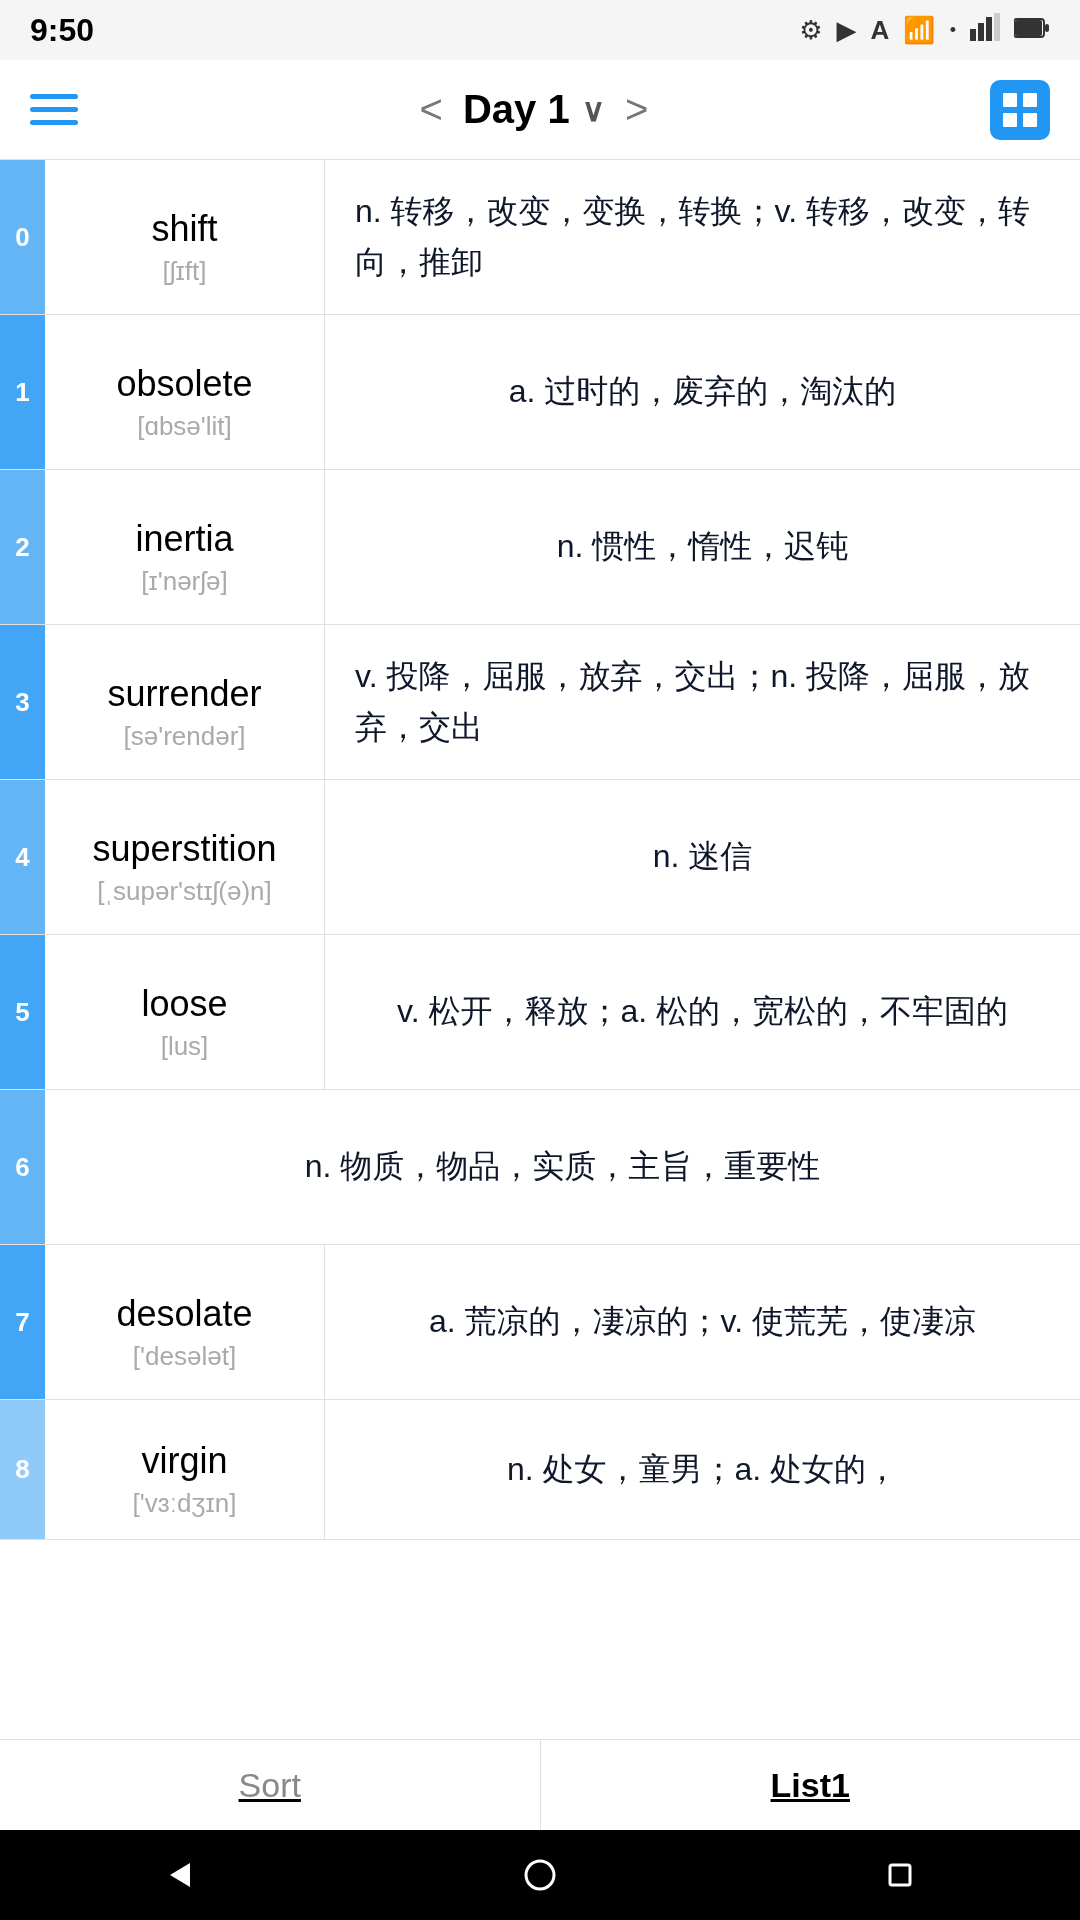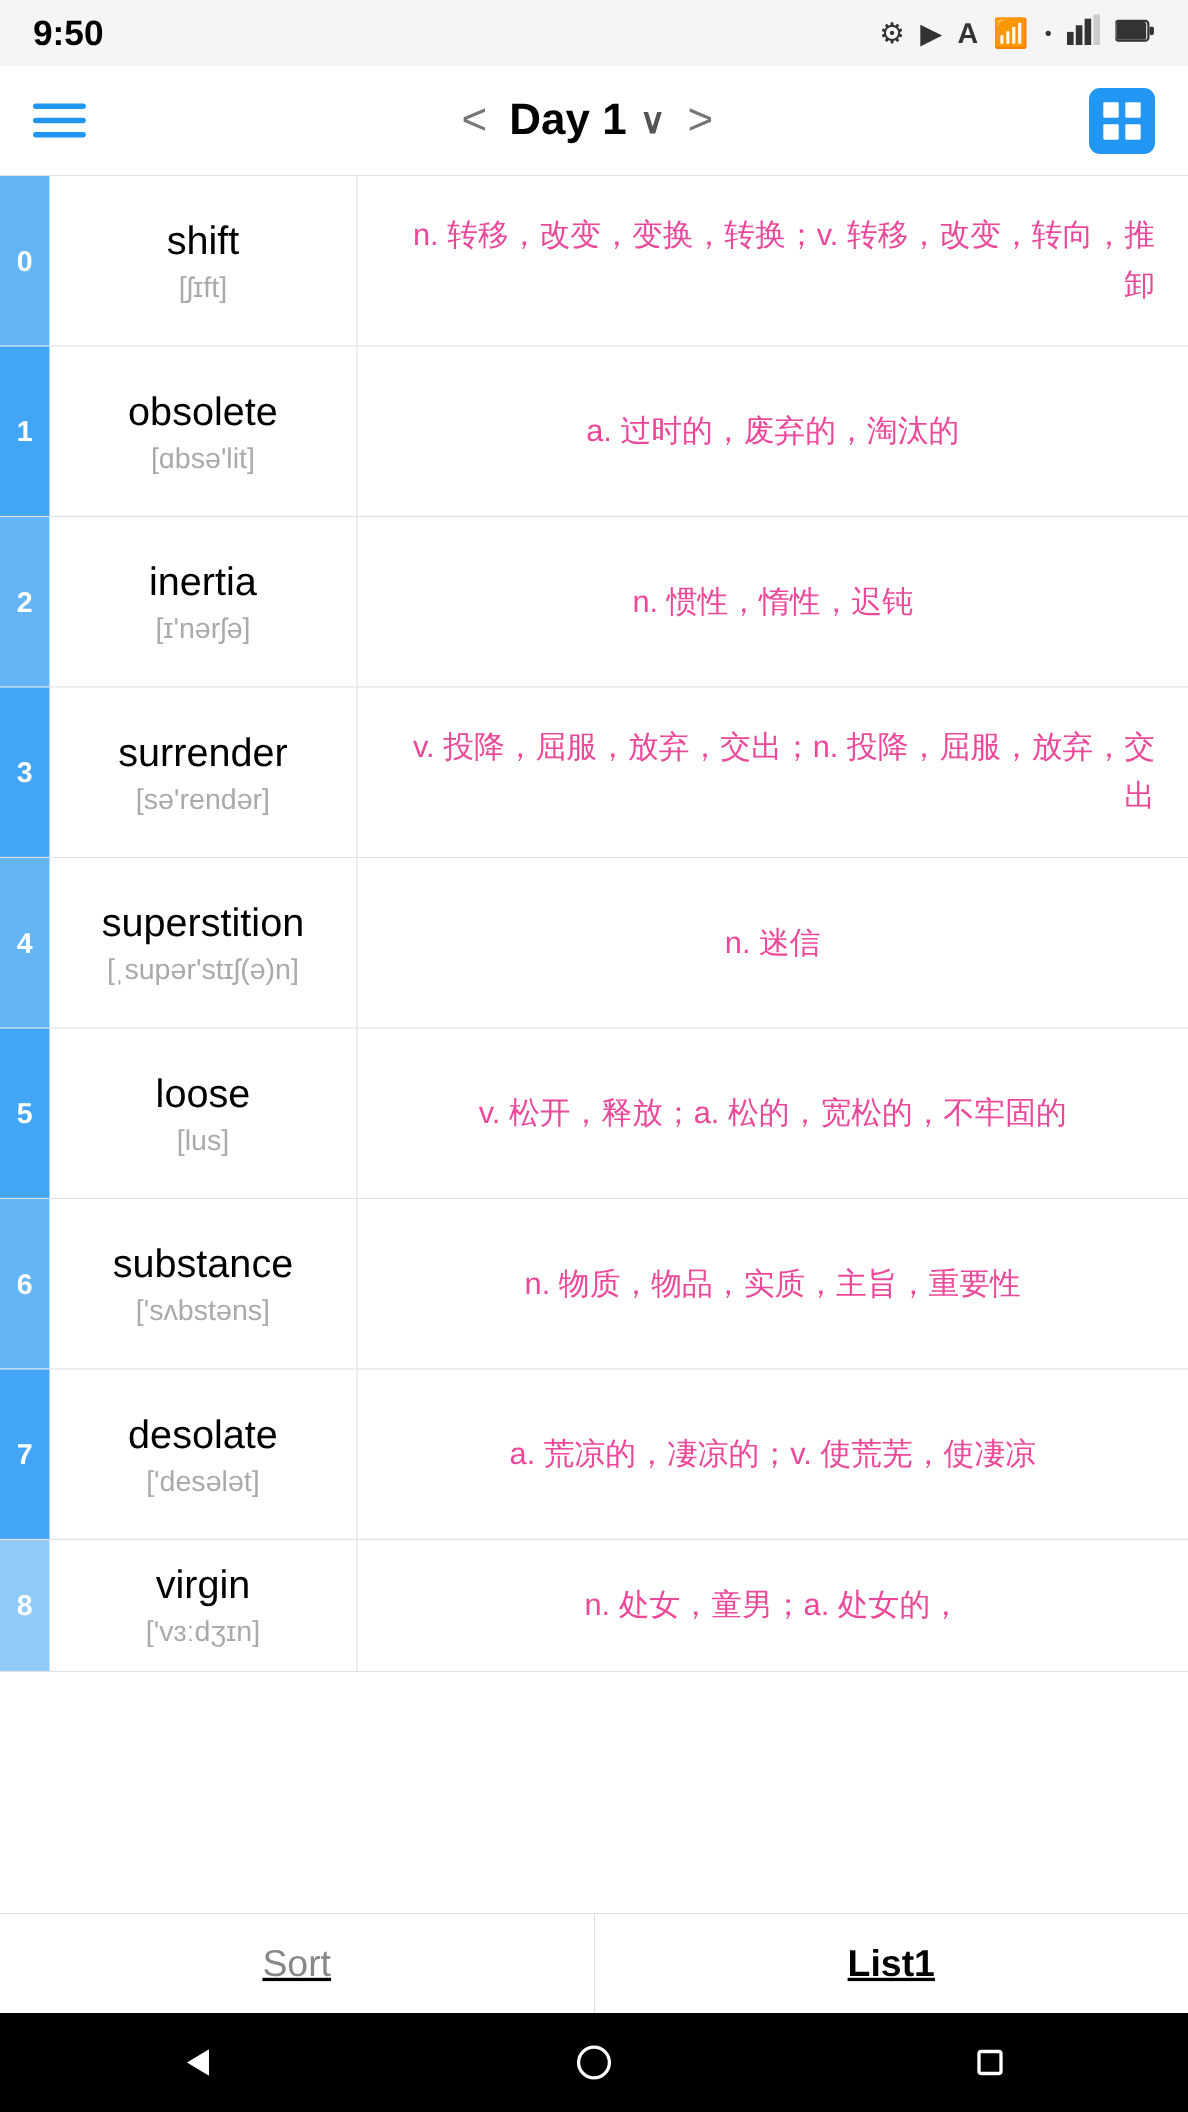--- a/index.html
+++ b/index.html
@@ -125,37 +125,38 @@
       align-items: center;
       justify-content: center;
       padding: 20px 10px;
       border-right: 1px solid #e0e0e0;
     }
     .word-english {
       font-size: 36px;
       color: #000;
       font-weight: normal;
       text-align: center;
+      margin-top: 20px;
     }
     .word-phonetic {
       font-size: 26px;
       color: #aaa;
       text-align: right;
       margin-top: 6px;
     }
     .row-definition {
       flex: 1;
       display: flex;
       align-items: center;
       justify-content: center;
       padding: 20px 30px;
-      font-size: 28px;
-      color: #ec4899;
+      font-size: 32px;
+      color: #0f172a;
       line-height: 1.6;
-      text-align: right;
+      text-align: left;
     }
 
     
     .bottom-bar {
       position: fixed;
       bottom: 0;
       width: 1080px;
       background: #fff;
       border-top: 1px solid #e0e0e0;
     }
@@ -322,24 +323,20 @@
       <span class="word-english">loose</span>
       <span class="word-phonetic">[lus]</span>
     </div>
     <div class="row-definition">v. 松开，释放；a. 松的，宽松的，不牢固的</div>
   </div>
 
   <div class="word-row">
     <div class="row-index" style="background:#64B5F6;">
       <span>6</span>
     </div>
-    <div class="row-word">
-      <span class="word-english">substance</span>
-      <span class="word-phonetic">['sʌbstəns]</span>
-    </div>
     <div class="row-definition">n. 物质，物品，实质，主旨，重要性</div>
   </div>
 
   <div class="word-row">
     <div class="row-index" style="background:#42A5F5;">
       <span>7</span>
     </div>
     <div class="row-word">
       <span class="word-english">desolate</span>
       <span class="word-phonetic">['desələt]</span>

